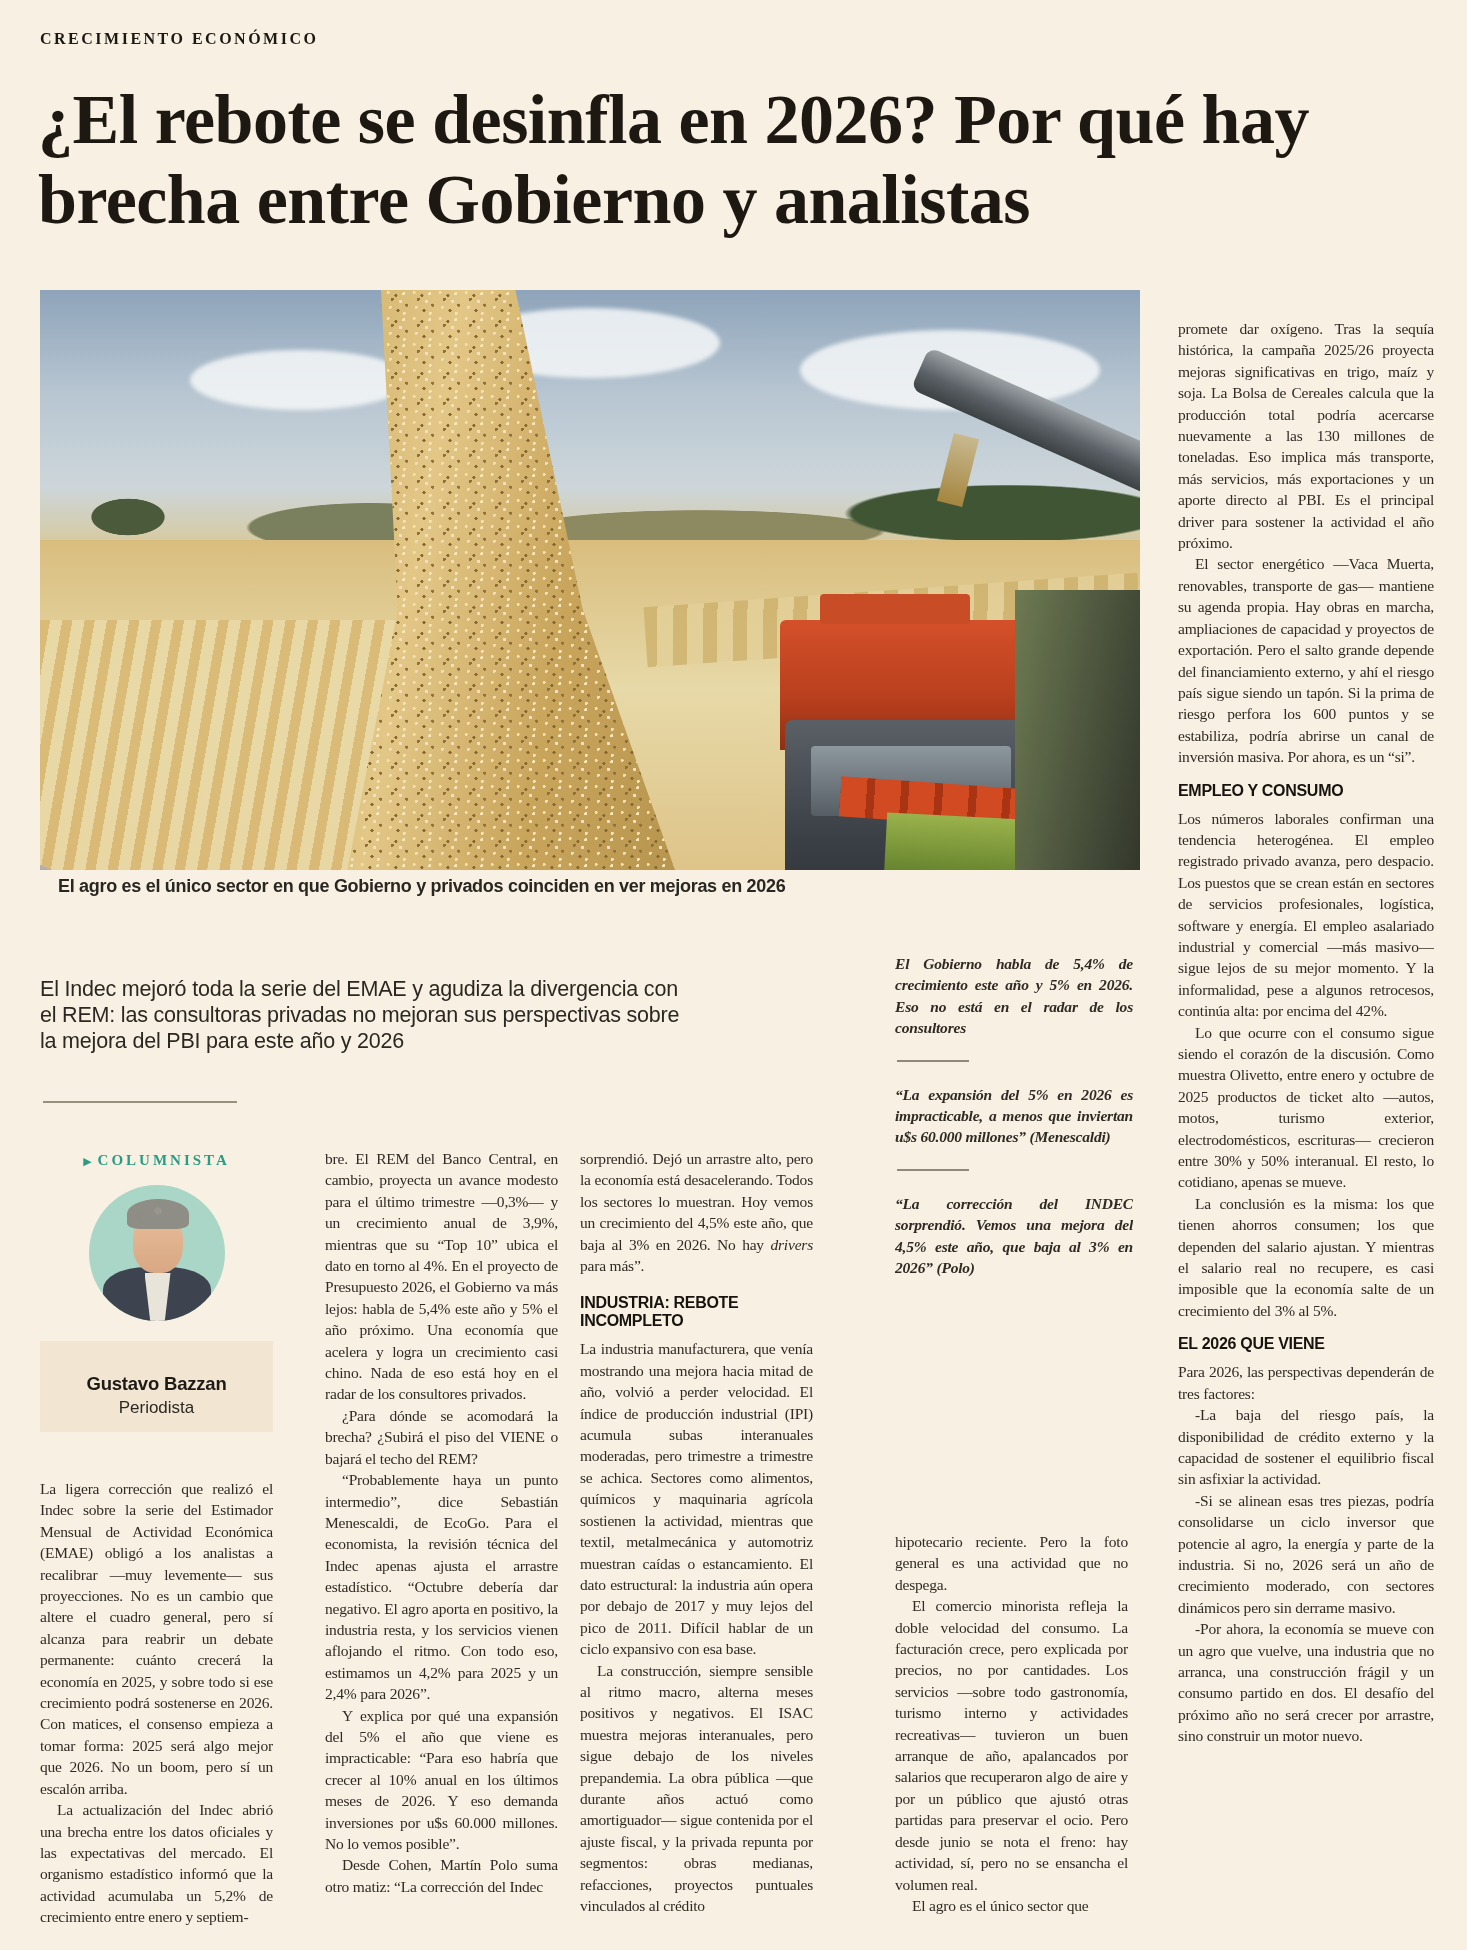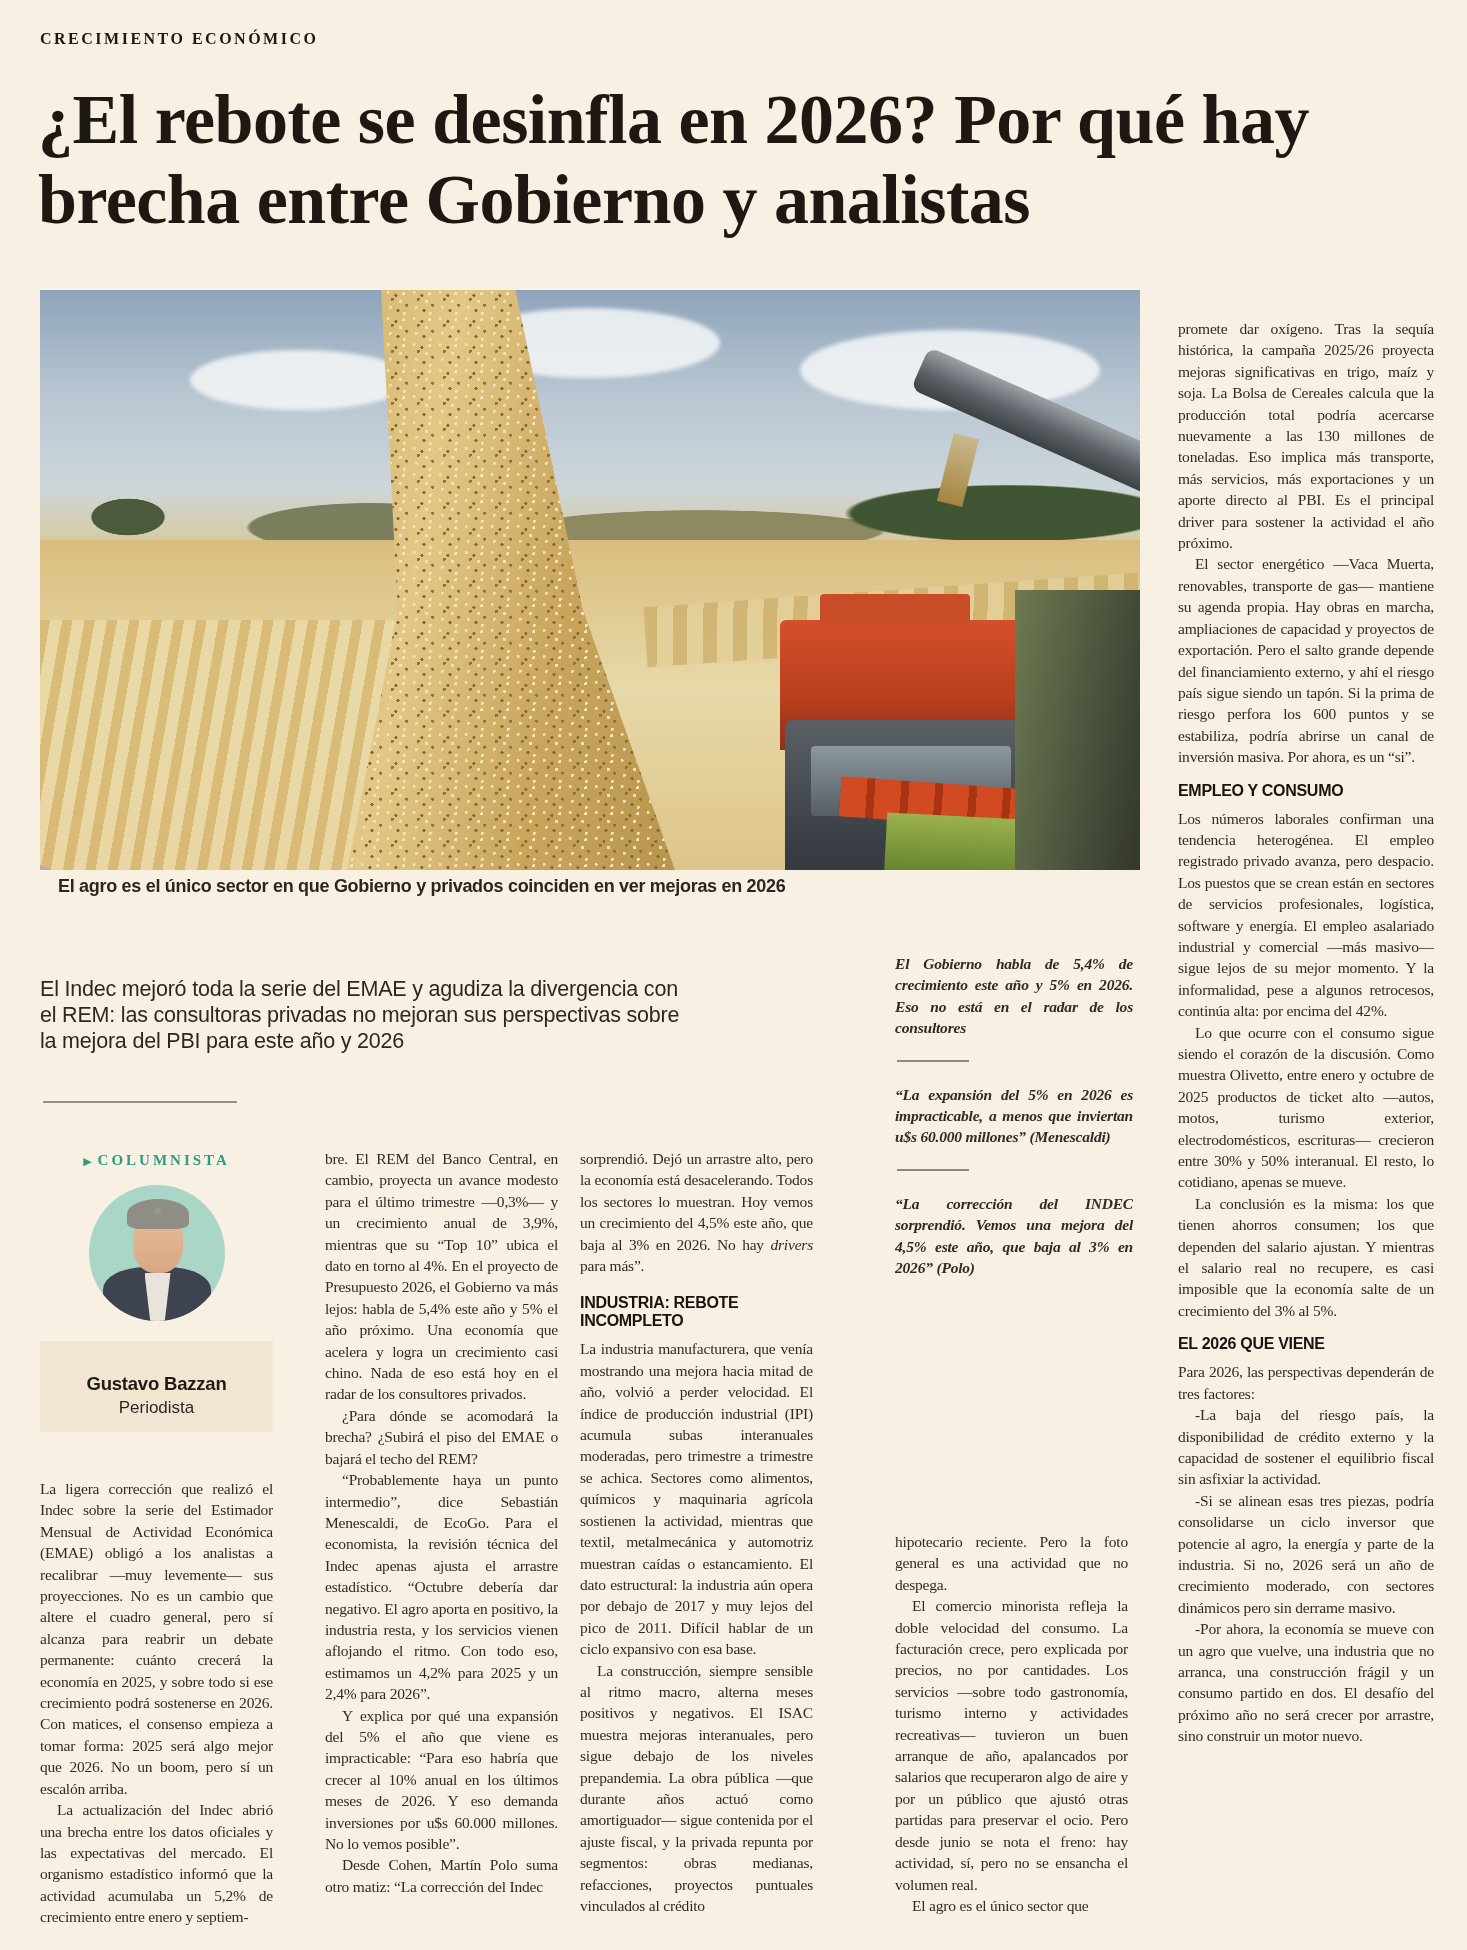--- a/index.html
+++ b/index.html
@@ -179,21 +179,21 @@
     </div>
   </div>
 
   <div class="col col-1">
     <p>La ligera corrección que realizó el Indec sobre la serie del Estimador Mensual de Actividad Económica (EMAE) obligó a los analistas a recalibrar —muy levemente— sus proyecciones. No es un cambio que altere el cuadro general, pero sí alcanza para reabrir un debate permanente: cuánto crecerá la economía en 2025, y sobre todo si ese crecimiento podrá sostenerse en 2026. Con matices, el consenso empieza a tomar forma: 2025 será algo mejor que 2026. No un boom, pero sí un escalón arriba.</p>
     <p class="ind">La actualización del Indec abrió una brecha entre los datos oficiales y las expectativas del mercado. El organismo estadístico informó que la actividad acumulaba un 5,2% de crecimiento entre enero y septiem-</p>
   </div>
 
   <div class="col col-2">
     <p>bre. El REM del Banco Central, en cambio, proyecta un avance modesto para el último trimestre —0,3%— y un crecimiento anual de 3,9%, mientras que su “Top 10” ubica el dato en torno al 4%. En el proyecto de Presupuesto 2026, el Gobierno va más lejos: habla de 5,4% este año y 5% el año próximo. Una economía que acelera y logra un crecimiento casi chino. Nada de eso está hoy en el radar de los consultores privados.</p>
-    <p class="ind">¿Para dónde se acomodará la brecha? ¿Subirá el piso del EMAE o bajará el techo del REM?</p>
+    <p class="ind">¿Para dónde se acomodará la brecha? ¿Subirá el piso del VIENE o bajará el techo del REM?</p>
     <p class="ind">“Probablemente haya un punto intermedio”, dice Sebastián Menescaldi, de EcoGo. Para el economista, la revisión técnica del Indec apenas ajusta el arrastre estadístico. “Octubre debería dar negativo. El agro aporta en positivo, la industria resta, y los servicios vienen aflojando el ritmo. Con todo eso, estimamos un 4,2% para 2025 y un 2,4% para 2026”.</p>
     <p class="ind">Y explica por qué una expansión del 5% el año que viene es impracticable: “Para eso habría que crecer al 10% anual en los últimos meses de 2026. Y eso demanda inversiones por u$s 60.000 millones. No lo vemos posible”.</p>
     <p class="ind">Desde Cohen, Martín Polo suma otro matiz: “La corrección del Indec</p>
   </div>
 
   <div class="col col-3">
     <p><span>sorprendió. Dejó un arrastre alto, pero la economía está desacelerando. Todos los sectores lo muestran. Hoy vemos un crecimiento del 4,5% este año, que baja al 3% en 2026. No hay </span><em class="drv">drivers</em><span> para más”.</span></p>
     <div class="sec-head first">INDUSTRIA: REBOTE INCOMPLETO</div>
     <p>La industria manufacturera, que venía mostrando una mejora hacia mitad de año, volvió a perder velocidad. El índice de producción industrial (IPI) acumula subas interanuales moderadas, pero trimestre a trimestre se achica. Sectores como alimentos, químicos y maquinaria agrícola sostienen la actividad, mientras que textil, metalmecánica y automotriz muestran caídas o estancamiento. El dato estructural: la industria aún opera por debajo de 2017 y muy lejos del pico de 2011. Difícil hablar de un ciclo expansivo con esa base.</p>
     <p class="ind">La construcción, siempre sensible al ritmo macro, alterna meses positivos y negativos. El ISAC muestra mejoras interanuales, pero sigue debajo de los niveles prepandemia. La obra pública —que durante años actuó como amortiguador— sigue contenida por el ajuste fiscal, y la privada repunta por segmentos: obras medianas, refacciones, proyectos puntuales vinculados al crédito</p>

